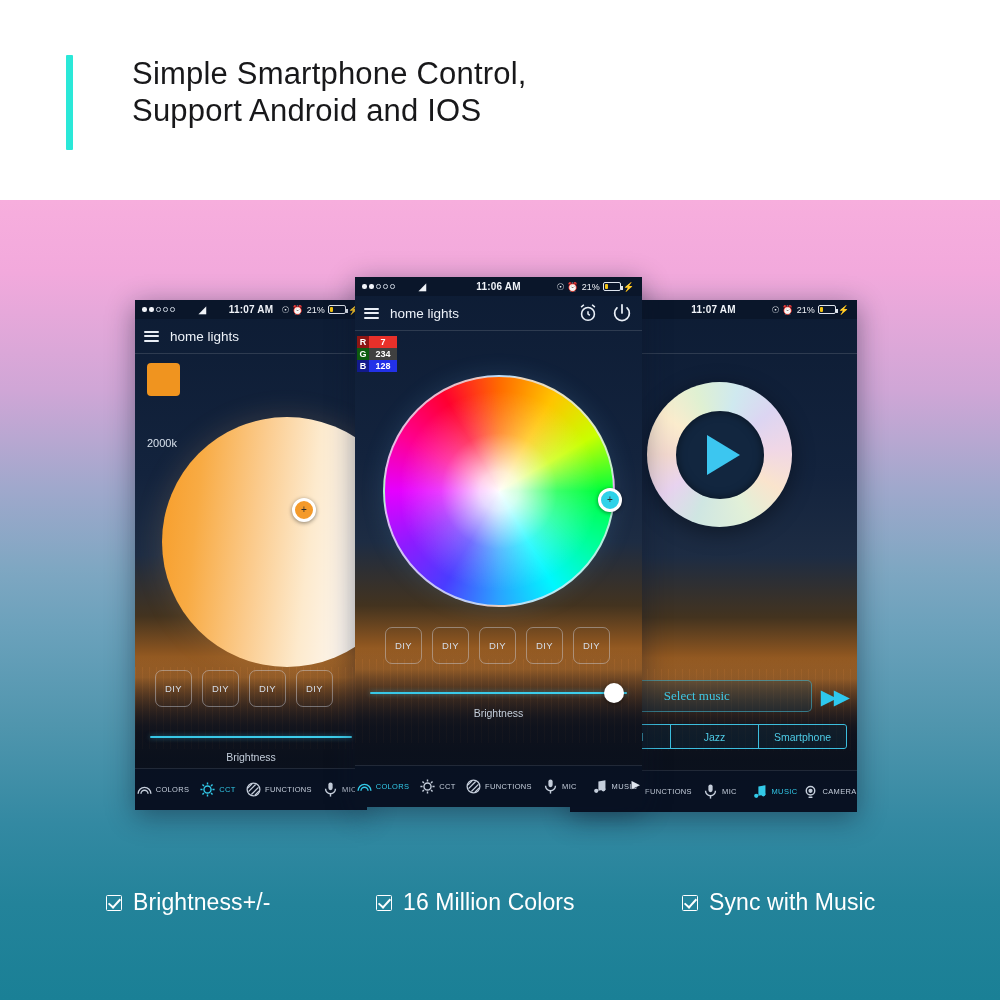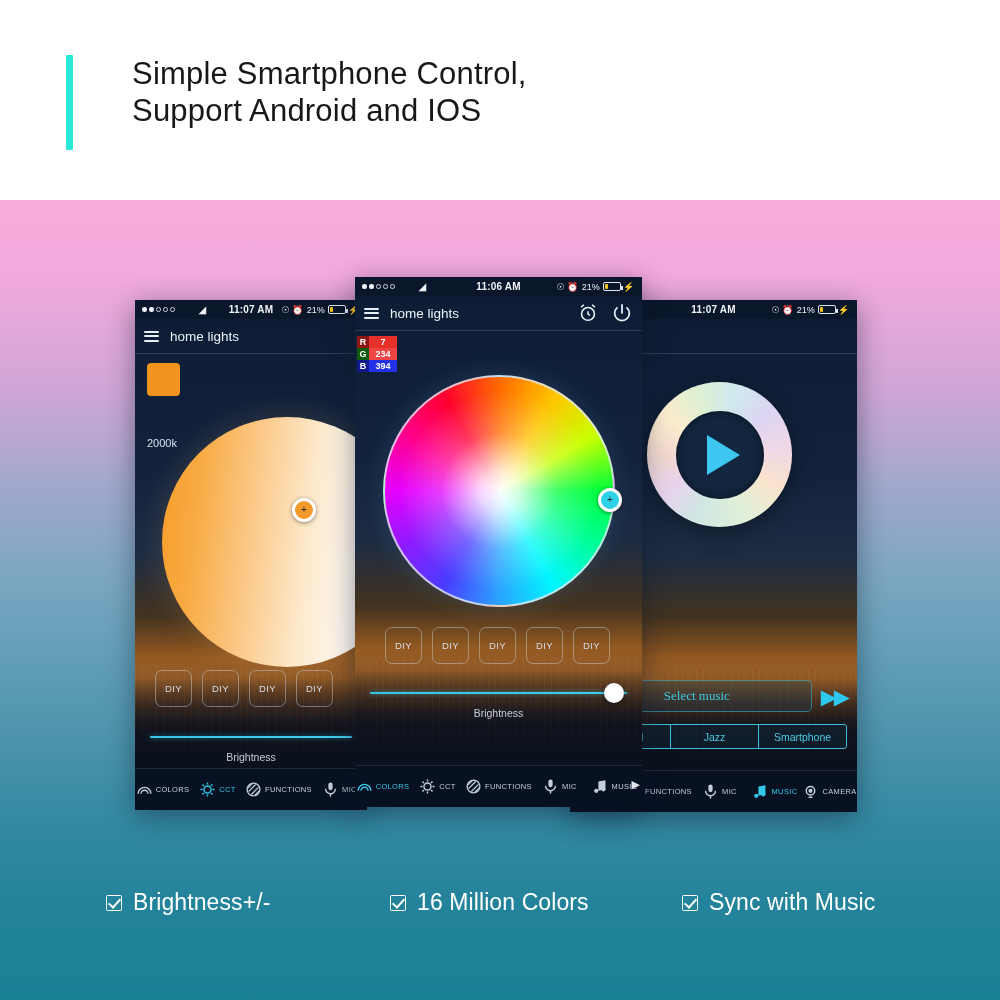--- a/index.html
+++ b/index.html
@@ -191,21 +191,21 @@
 
   
   .rgb-badges{
     position:absolute; left:2px; top:59px; width:40px;
     font-size:9px; font-weight:700; line-height:12px; z-index:4;
   }
   .rgb-badges div{ display:flex; height:12px; align-items:center; }
   .rgb-badges .ch{ width:12px; text-align:center; color:#ffffff; }
   .rgb-badges .vl{ flex:1; text-align:center; color:#ffffff; }
   .rgb-badges .r .ch{ background:#8d1513; } .rgb-badges .r .vl{ background:#e8302a; }
-  .rgb-badges .g .ch{ background:#0d5c10; } .rgb-badges .g .vl{ background:#ef4444; }
+  .rgb-badges .g .ch{ background:#0d5c10; } .rgb-badges .g .vl{ background:#404040; }
   .rgb-badges .b .ch{ background:#121a8c; } .rgb-badges .b .vl{ background:#2231e8; }
 
   .color-wheel{
     position:absolute; left:28px; top:98px; width:232px; height:232px;
     border-radius:50%;
     border:2px solid rgba(226,232,242,.8);
     background:
       radial-gradient(circle at 50% 50%, rgba(255,255,255,.98) 0%, rgba(255,255,255,.82) 12%, rgba(255,255,255,.24) 36%, rgba(255,255,255,0) 62%),
       conic-gradient(from 90deg,
         #00ff3c 0deg, #00ff9b 30deg, #00f7ff 60deg,
@@ -269,21 +269,21 @@
   
   .features{
     position:absolute; left:0; top:875px; width:1000px; height:55px;
     display:flex; align-items:center; color:#ffffff;
   }
   .feat{
     display:flex; align-items:center; gap:11px;
     font-size:23px; font-weight:400; letter-spacing:.1px;
   }
   .f1{ position:absolute; left:106px; }
-  .f2{ position:absolute; left:390px; }
+  .f2{ position:absolute; left:376px; }
   .f3{ position:absolute; left:682px; }
   .checkbox{
     width:16px; height:16px; border:1.6px solid #ffffff; border-radius:1.5px;
     position:relative; display:inline-block; flex:none;
   }
   .checkbox::after{
     content:""; position:absolute; left:4px; top:0px;
     width:5px; height:10px; border:solid #ffffff;
     border-width:0 2px 2px 0; transform:rotate(42deg);
   }
@@ -522,21 +522,21 @@
     <div class="r">
       <span class="ch">R</span>
       <span class="vl">7</span>
     </div>
     <div class="g">
       <span class="ch">G</span>
       <span class="vl">234</span>
     </div>
     <div class="b">
       <span class="ch">B</span>
-      <span class="vl">394</span>
+      <span class="vl">128</span>
     </div>
   </div>
 
   <div class="color-wheel"></div>
   <div class="ring-handle handle-mid">+</div>
 
   <div class="diy-row diy-mid">
     <div class="diy-btn">DIY</div>
     <div class="diy-btn">DIY</div>
     <div class="diy-btn">DIY</div>

